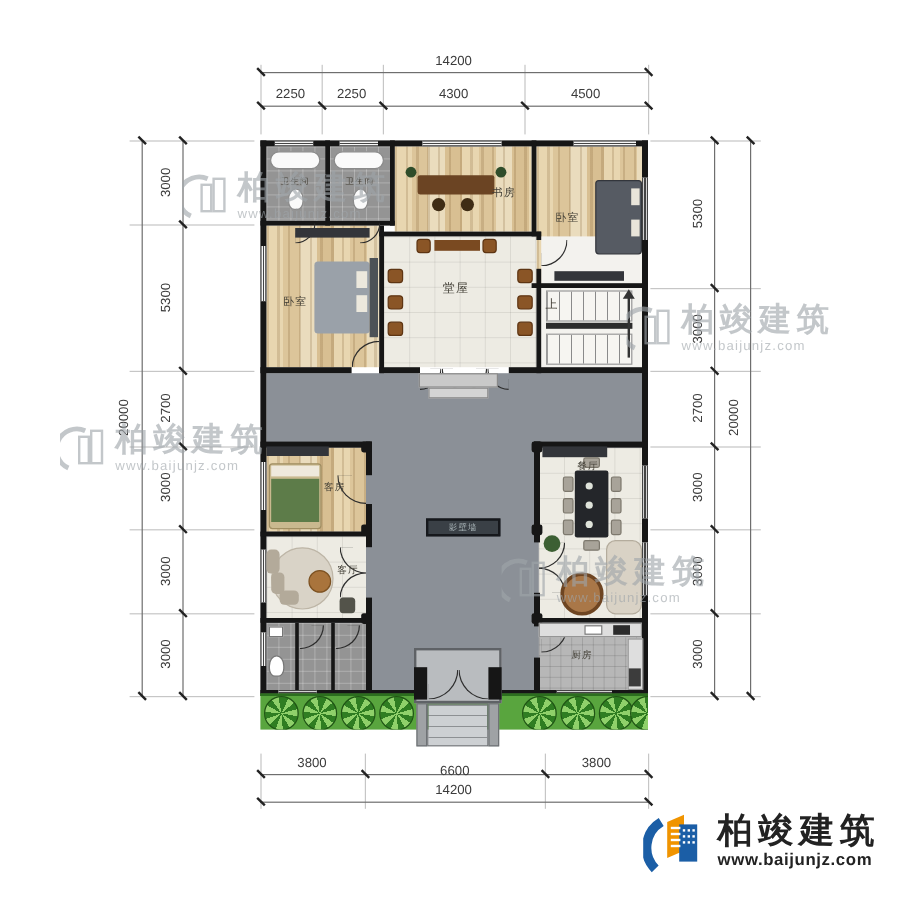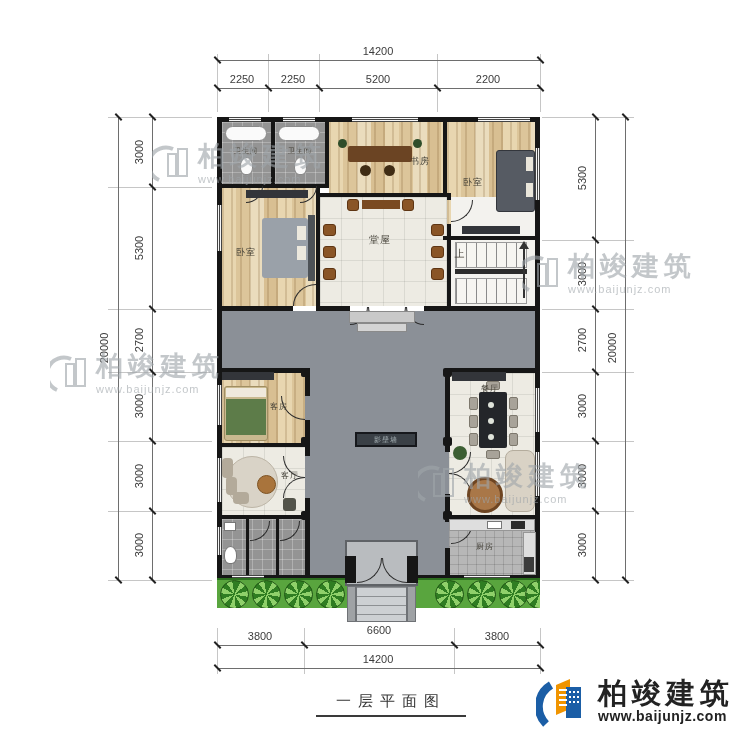--- a/index.html
+++ b/index.html
@@ -109,24 +109,24 @@
   <i class="tk" style="left:591px;top:440px"></i>
   <i class="tk" style="left:591px;top:510px"></i>
   <i class="tk" style="left:591px;top:579px"></i>
   <div class="vl" style="left:625px;top:117px;height:463px"></div>
   <i class="tk" style="left:621px;top:116px"></i>
   <i class="tk" style="left:621px;top:579px"></i>
 
   <span class="dlab" style="left:378px;top:45px">14200</span>
   <span class="dlab" style="left:242px;top:73px">2250</span>
   <span class="dlab" style="left:293px;top:73px">2250</span>
-  <span class="dlab" style="left:378px;top:73px">5200</span>
-  <span class="dlab" style="left:488px;top:73px">2200</span>
+  <span class="dlab" style="left:378px;top:73px">4300</span>
+  <span class="dlab" style="left:488px;top:73px">4500</span>
   <span class="dlab" style="left:260px;top:630px">3800</span>
-  <span class="dlab" style="left:379px;top:624px">6600</span>
+  <span class="dlab" style="left:379px;top:637px">6600</span>
   <span class="dlab" style="left:497px;top:630px">3800</span>
   <span class="dlab" style="left:378px;top:653px">14200</span>
   <span class="dlabv" style="left:104px;top:348px">20000</span>
   <span class="dlabv" style="left:139px;top:152px">3000</span>
   <span class="dlabv" style="left:139px;top:248px">5300</span>
   <span class="dlabv" style="left:139px;top:340px">2700</span>
   <span class="dlabv" style="left:139px;top:406px">3000</span>
   <span class="dlabv" style="left:139px;top:476px">3000</span>
   <span class="dlabv" style="left:139px;top:545px">3000</span>
   <span class="dlabv" style="left:582px;top:178px">5300</span>
@@ -359,21 +359,20 @@
         <path d="M7 38 A17 17 0 0 1 21 7" stroke="currentColor" stroke-width="4" fill="none"></path>
         <rect x="16" y="12" width="8" height="22" fill="none" stroke="currentColor" stroke-width="2"></rect>
         <rect x="26" y="7" width="9" height="27" fill="none" stroke="currentColor" stroke-width="2"></rect>
       </svg>
     <div>
         <div class="t">柏竣建筑</div>
         <div class="u">www.baijunjz.com</div>
       </div>
   </div>
 
-  <div class="title" style="left:316px;top:692px;width:150px">一层平面图</div>
   <div class="logo" style="left:536px;top:672px">
     <svg width="54" height="58" viewBox="0 0 54 58">
       <path d="M10 52 A25 25 0 0 1 15 13" stroke="#1b5ea6" stroke-width="8" fill="none"></path>
       <path d="M20 13 L34 7 L34 37 L20 43 Z" fill="#f09400"></path>
       <rect x="30" y="15" width="15" height="31" fill="#1b5ea6"></rect>
       <rect x="23" y="17" width="8" height="2" fill="#fff"></rect>
         <rect x="23" y="22" width="8" height="2" fill="#fff"></rect>
         <rect x="23" y="27" width="8" height="2" fill="#fff"></rect>
         <rect x="23" y="32" width="8" height="2" fill="#fff"></rect>
       <rect x="33" y="19" width="2" height="2" fill="#fff"></rect>

